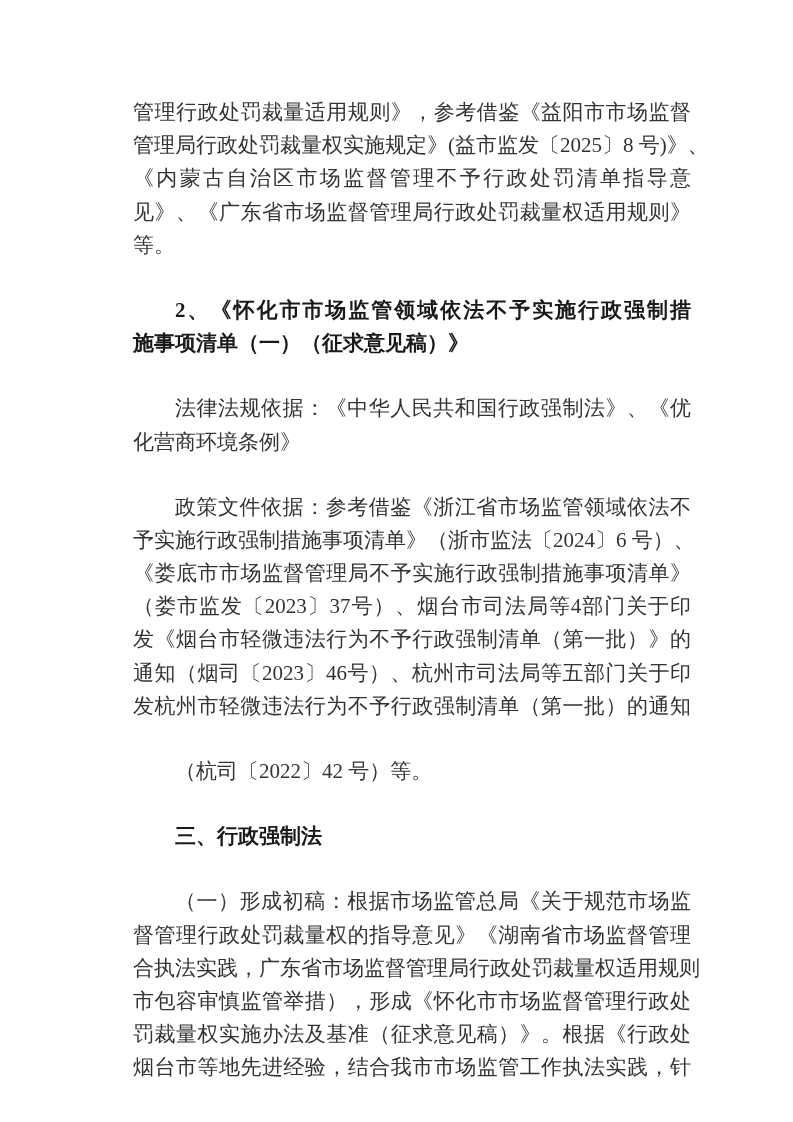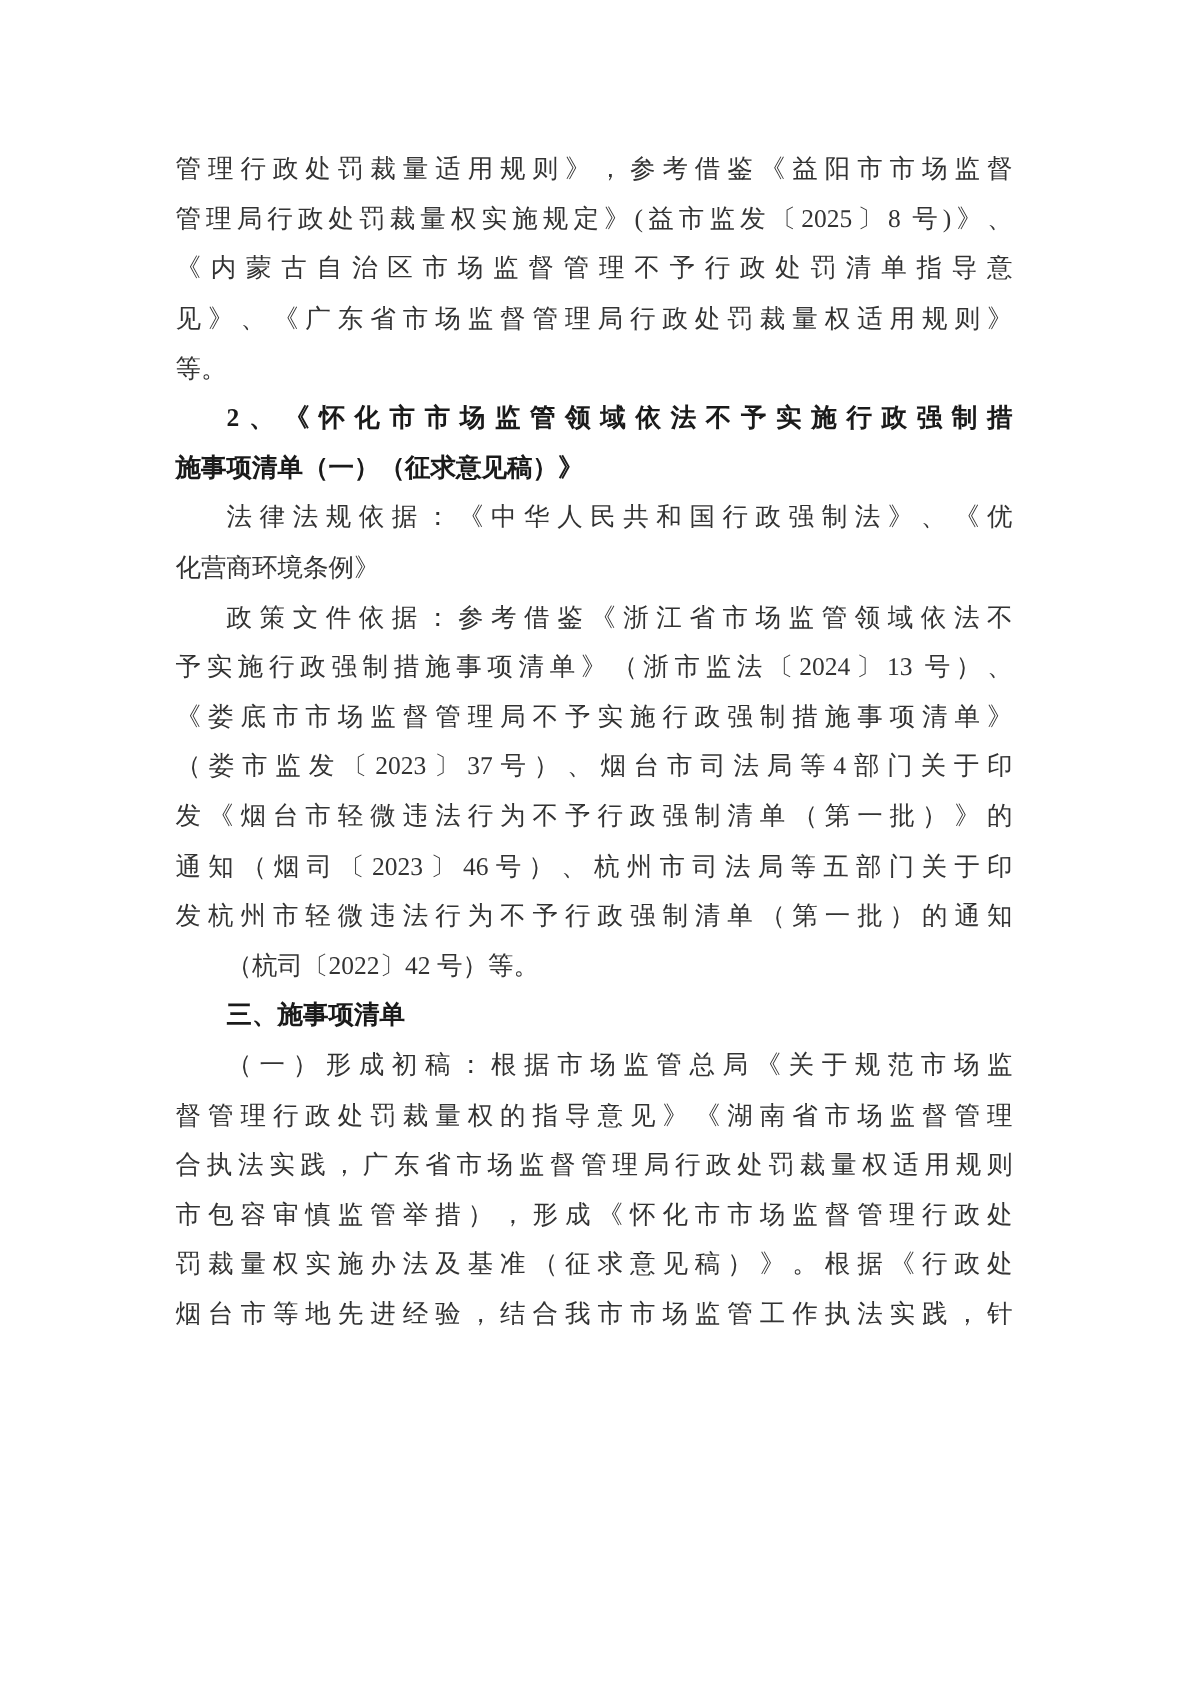--- a/index.html
+++ b/index.html
@@ -17,44 +17,45 @@
   .page {
     position: absolute;
     left: 0;
     top: 0;
     width: 793px;
     height: 1122px;
     background: #ffffff;
   }
   .text-block {
     position: absolute;
-    left: 117px;
+    left: 133px;
     top: 96px;
     width: 558px;
-    font-size: 17px;
+    font-size: 21px;
     line-height: 33.2px;
     color: #333333;
     letter-spacing: 0;
   }
   .line {
     height: 33.2px;
     white-space: nowrap;
     overflow: visible;
     text-align: left;
   }
   
   .line.fill {
     text-align: justify;
     text-align-last: justify;
     -moz-text-align-last: justify;
     text-justify: inter-character;
   }
   
   .line.indent {
     text-indent: 2em;
+    margin-top: 32px;
   }
   
   .line.bold {
     font-weight: 700;
     color: #1a1a1a;
   }
 </style>
 </head>
 <body>
 
@@ -67,29 +68,29 @@
     <div class="line fill">见》、《广东省市场监督管理局行政处罚裁量权适用规则》</div>
     <div class="line">等。</div>
 
     <div class="line fill bold indent">2、《怀化市市场监管领域依法不予实施行政强制措</div>
     <div class="line bold">施事项清单（一）（征求意见稿）》</div>
 
     <div class="line fill indent">法律法规依据：《中华人民共和国行政强制法》、《优</div>
     <div class="line">化营商环境条例》</div>
 
     <div class="line fill indent">政策文件依据：参考借鉴《浙江省市场监管领域依法不</div>
-    <div class="line fill">予实施行政强制措施事项清单》（浙市监法〔2024〕13 号）、</div>
+    <div class="line fill">予实施行政强制措施事项清单》（浙市监法〔2024〕6 号）、</div>
     <div class="line fill">《娄底市市场监督管理局不予实施行政强制措施事项清单》</div>
     <div class="line fill">（娄市监发〔2023〕37号）、烟台市司法局等4部门关于印</div>
     <div class="line fill">发《烟台市轻微违法行为不予行政强制清单（第一批）》的</div>
     <div class="line fill">通知（烟司〔2023〕46号）、杭州市司法局等五部门关于印</div>
     <div class="line fill">发杭州市轻微违法行为不予行政强制清单（第一批）的通知</div>
     <div class="line indent">（杭司〔2022〕42 号）等。</div>
 
-    <div class="line bold indent">三、施事项清单</div>
+    <div class="line bold indent">三、行政强制法</div>
 
     <div class="line fill indent">（一）形成初稿：根据市场监管总局《关于规范市场监</div>
     <div class="line fill">督管理行政处罚裁量权的指导意见》《湖南省市场监督管理</div>
     <div class="line fill">合执法实践，广东省市场监督管理局行政处罚裁量权适用规则</div>
     <div class="line fill">市包容审慎监管举措），形成《怀化市市场监督管理行政处</div>
     <div class="line fill">罚裁量权实施办法及基准（征求意见稿）》。根据《行政处</div>
     <div class="line fill">烟台市等地先进经验，结合我市市场监管工作执法实践，针</div>
 
   </div>
 </div>

